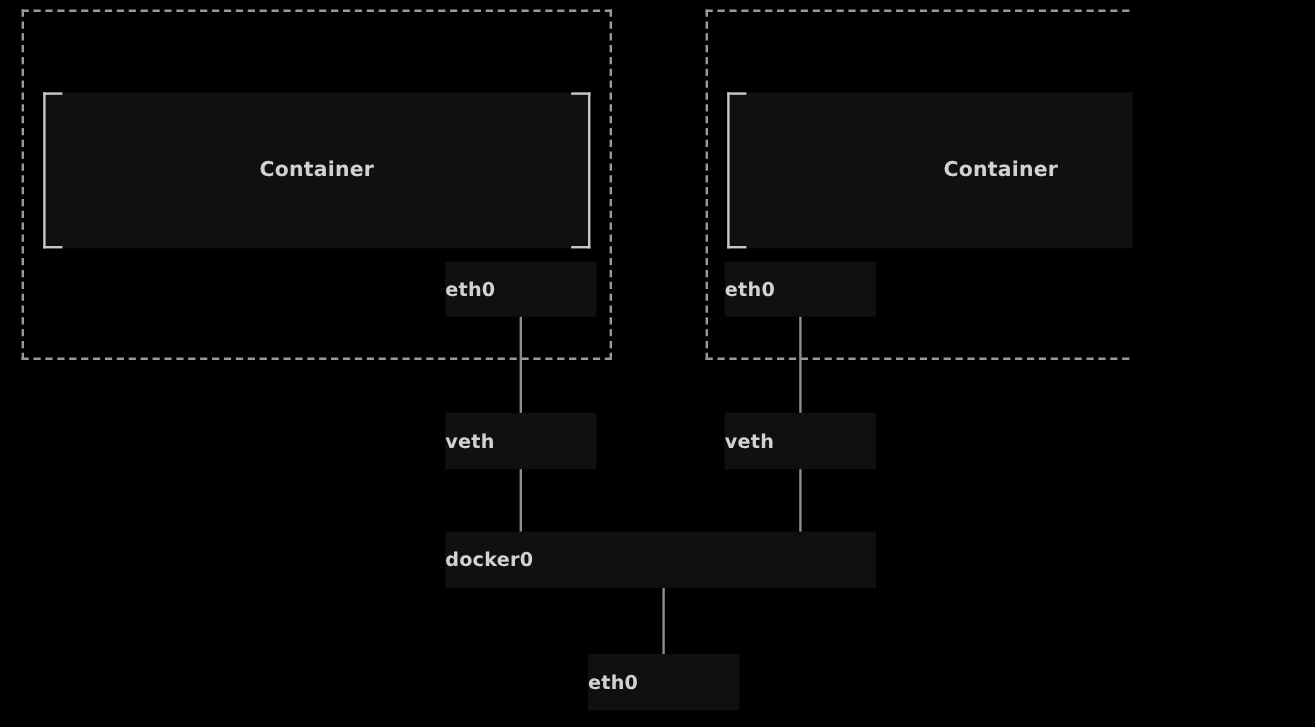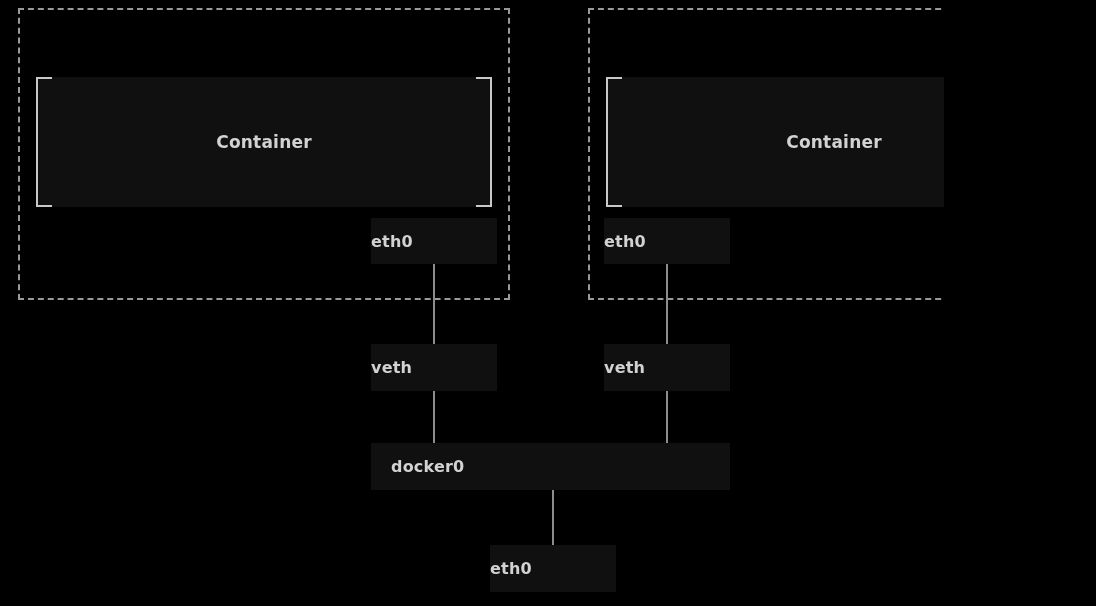--- a/index.html
+++ b/index.html
@@ -117,21 +117,21 @@
   </div>
 
   <div class="node-box" style="left:371px; top:344px; width:126px; height:47px;">
     <span class="node-label">veth</span>
   </div>
 
   <div class="node-box" style="left:604px; top:344px; width:126px; height:47px;">
     <span class="node-label">veth</span>
   </div>
 
-  <div class="node-box" style="left:371px; top:443px; width:359px; height:47px;padding-left:20px;">
+  <div class="node-box" style="left:371px; top:443px; width:359px; height:47px;">
     <span class="node-label">docker0</span>
   </div>
 
   <div class="node-box" style="left:490px; top:545px; width:126px; height:47px;">
     <span class="node-label">eth0</span>
   </div>
 
   <div class="edge" style="left:433px; top:264px; height:80px;"></div>
   <div class="edge" style="left:666px; top:264px; height:80px;"></div>
   <div class="edge" style="left:433px; top:391px; height:52px;"></div>

